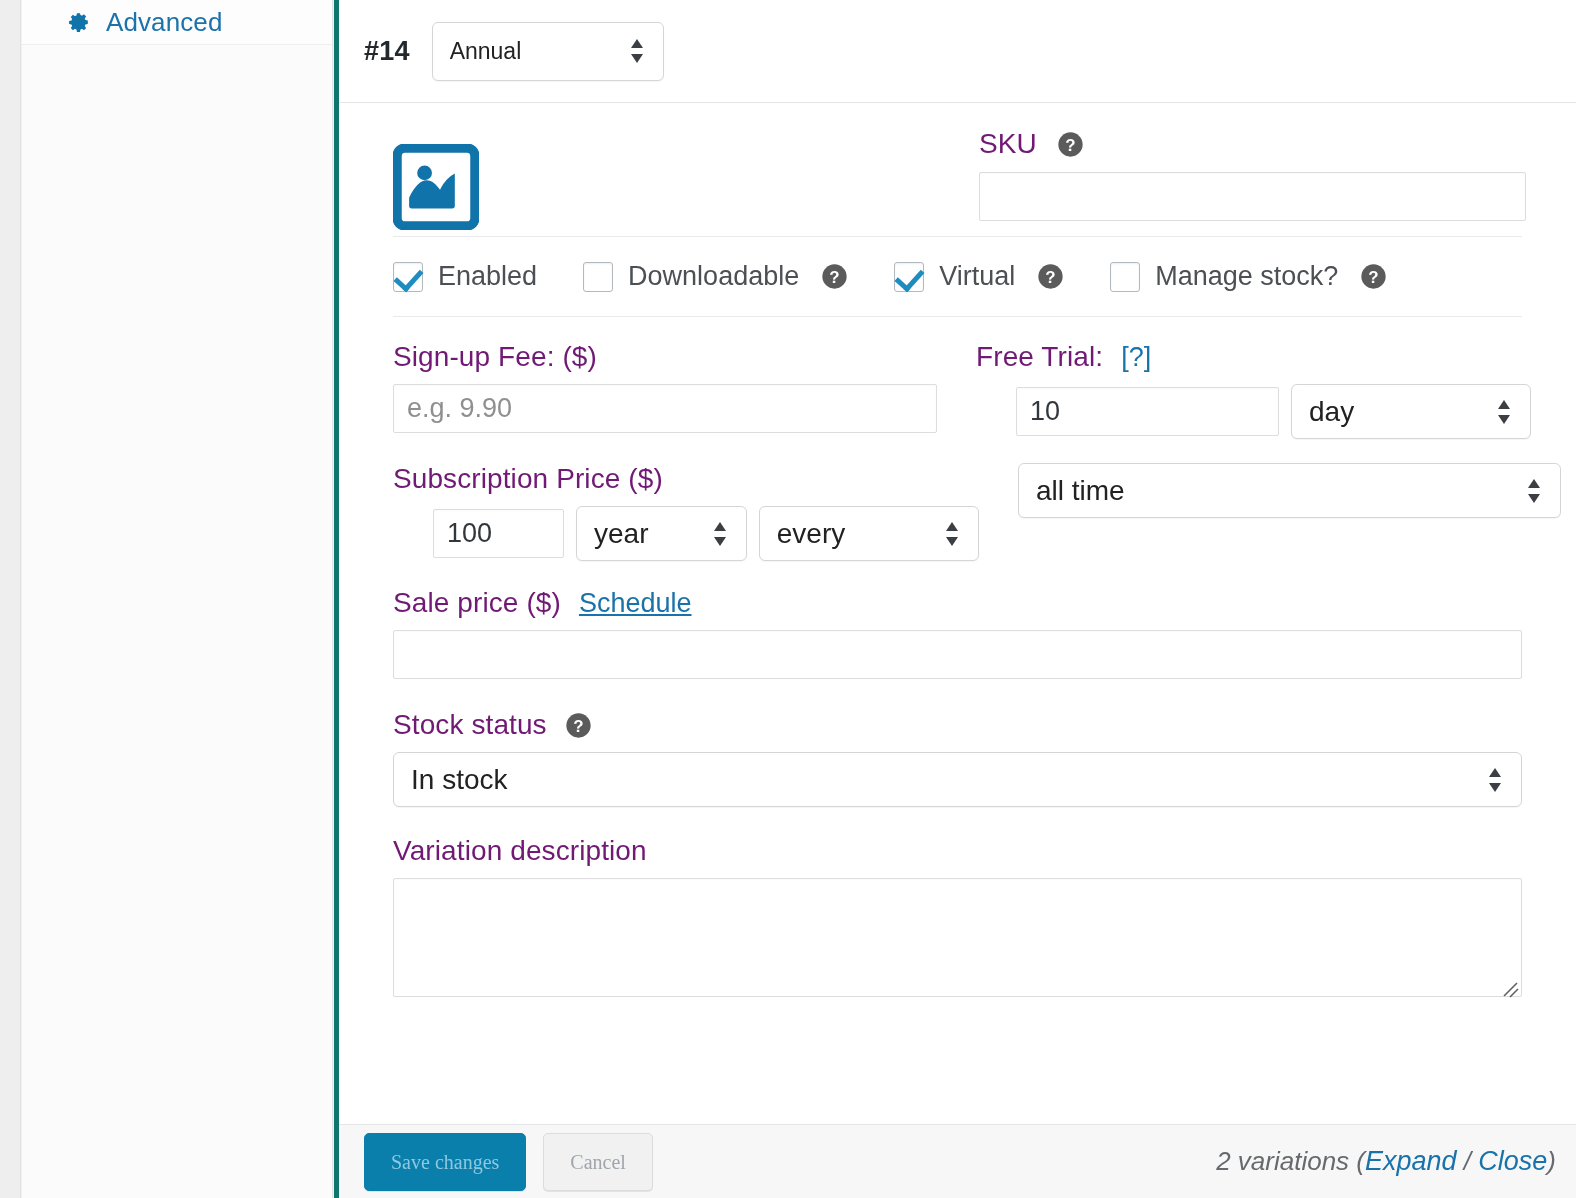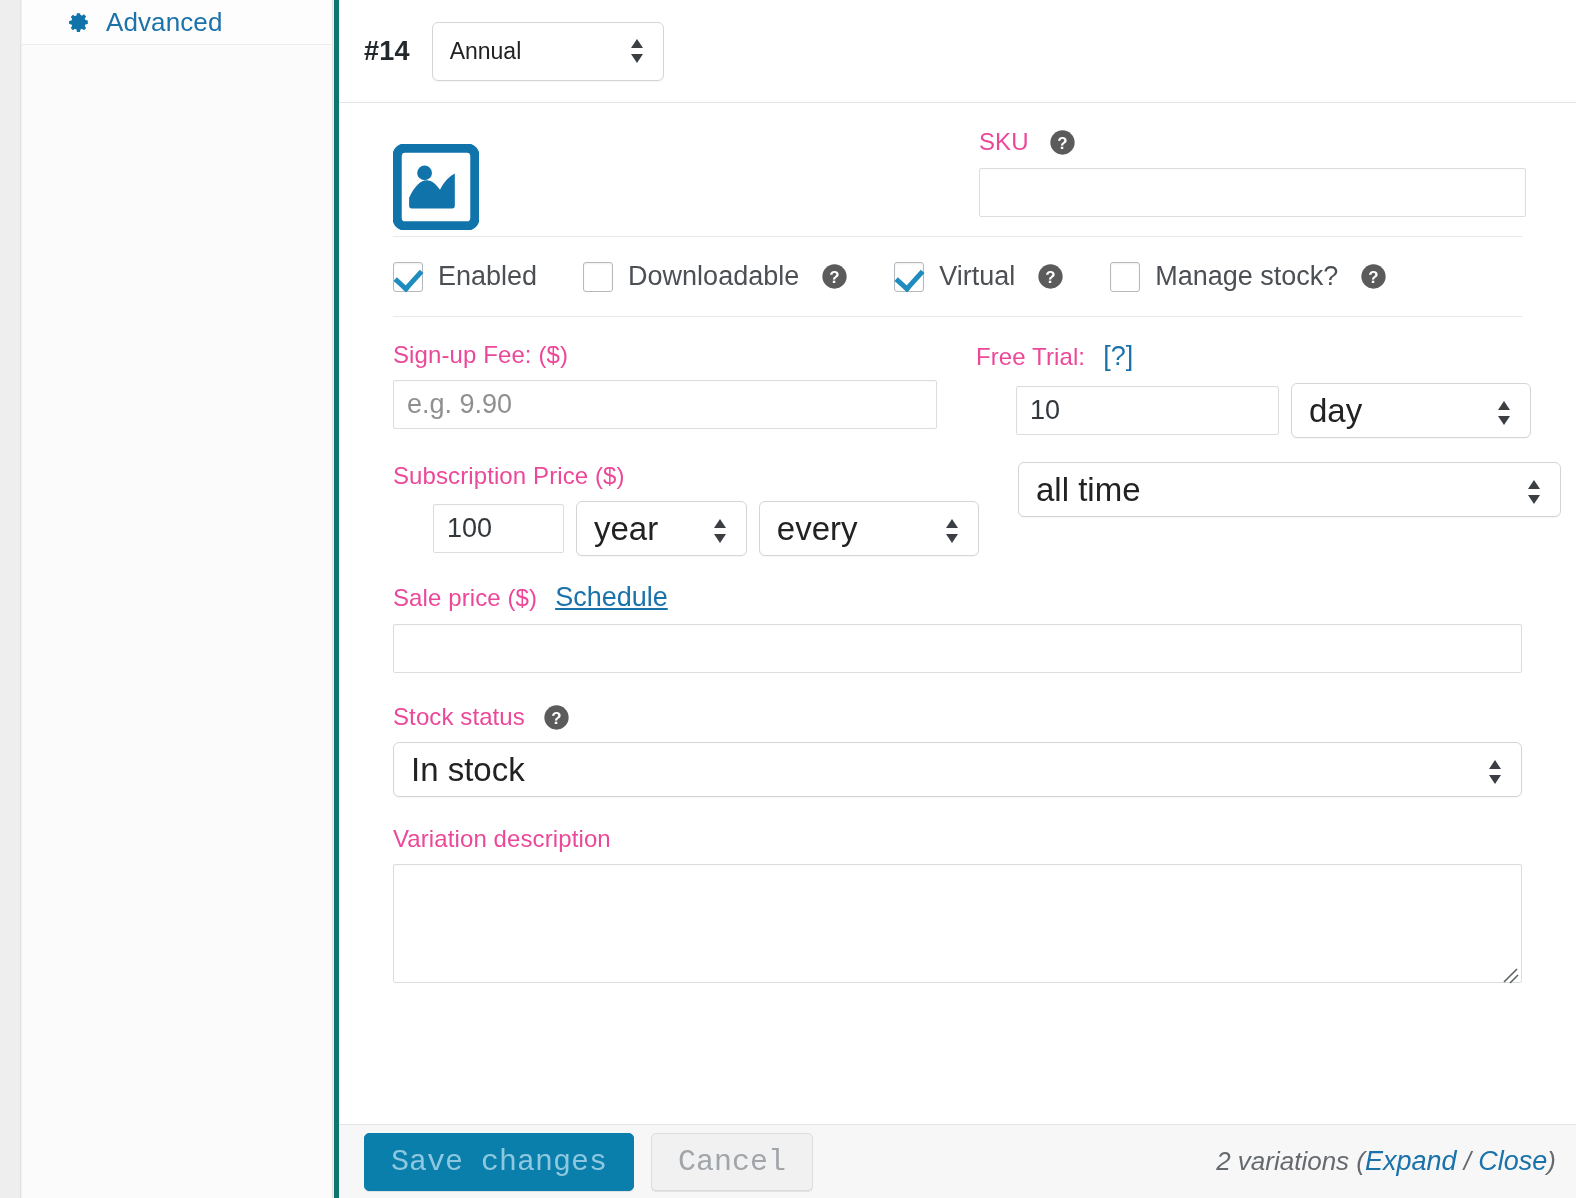--- a/index.html
+++ b/index.html
@@ -135,22 +135,22 @@
     top: 25px;
     width: 547px;
   }
   .sku-label-line {
     display: flex;
     align-items: center;
     gap: 20px;
     margin-bottom: 12px;
   }
   .field-label {
-    font-size: 24px;
-    color: #ec4899;
+    font-size: 28px;
+    color: #701a75;
     letter-spacing: .1px;
   }
   .help-tip {
     width: 27px; height: 27px;
     flex: none;
     display: inline-block;
   }
   .text-input {
     width: 100%;
     height: 49px;
@@ -239,21 +239,21 @@
 
   .inp-signup  { width: 544px; }
   .inp-trial   { width: 263px; }
   .sel-trial   { width: 256px; }
   .inp-price   { width: 131px; }
   .sel-every   { width: 222px; }
   .sel-period  { width: 172px; }
   .sel-length  { width: 543px; }
   .sel-stock   { width: 100%; }
 
-  .ui-select.small { height: 55px; font-size: 33px; }
+  .ui-select.small { height: 55px; font-size: 28px; }
 
   .row-saleprice { margin-top: 26px; }
   .sale-input { width: 100%; }
 
   .row-stock { margin-top: 30px; }
   .row-desc  { margin-top: 28px; }
 
   .desc-area {
     width: 100%;
     height: 119px;
@@ -283,22 +283,22 @@
     height: 74px;
     background: #f7f7f7;
     border-top: 1px solid #e5e5e5;
     display: flex;
     align-items: center;
     padding: 0 25px;
   }
   .btn {
     height: 58px;
     border-radius: 5px;
-    font-size: 30px;
-    font-family: Liberation Mono, monospace;
+    font-size: 20px;
+    font-family: Liberation Serif, serif;
     padding: 0 26px;
     cursor: pointer;
     line-height: 1;
   }
   .btn-primary {
     background: #0b7fab;
     border: 1px solid #0b7fab;
     color: #8ec8e0;
     margin-left: 0;
     box-shadow: 0 1px 0 rgba(0,0,0,.08);

